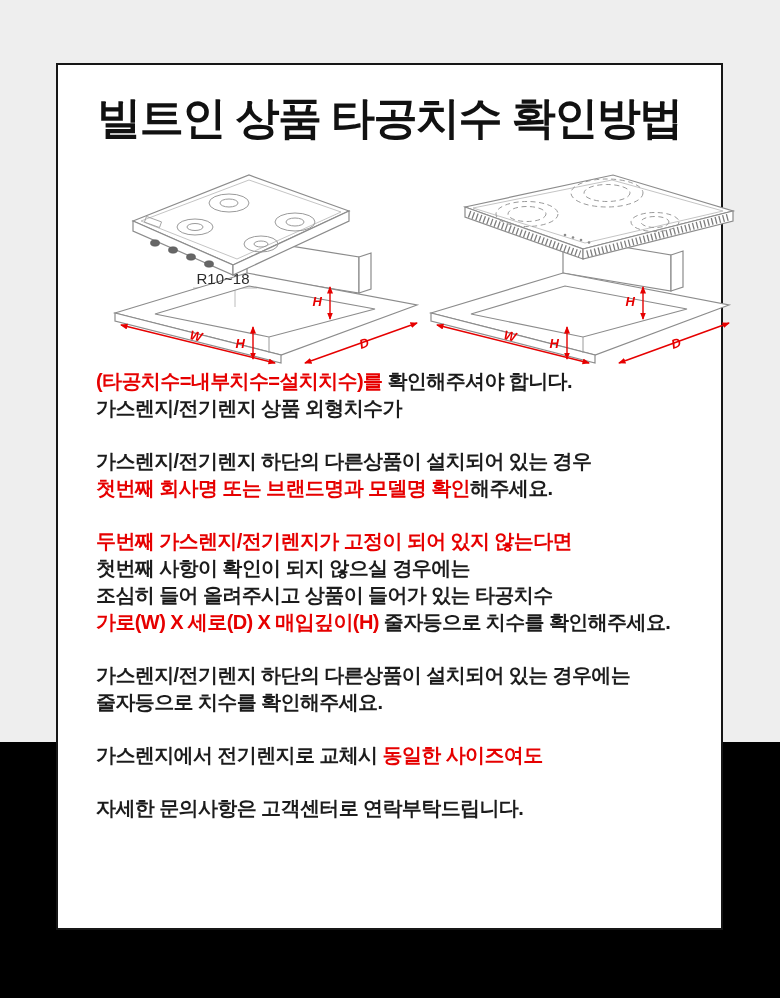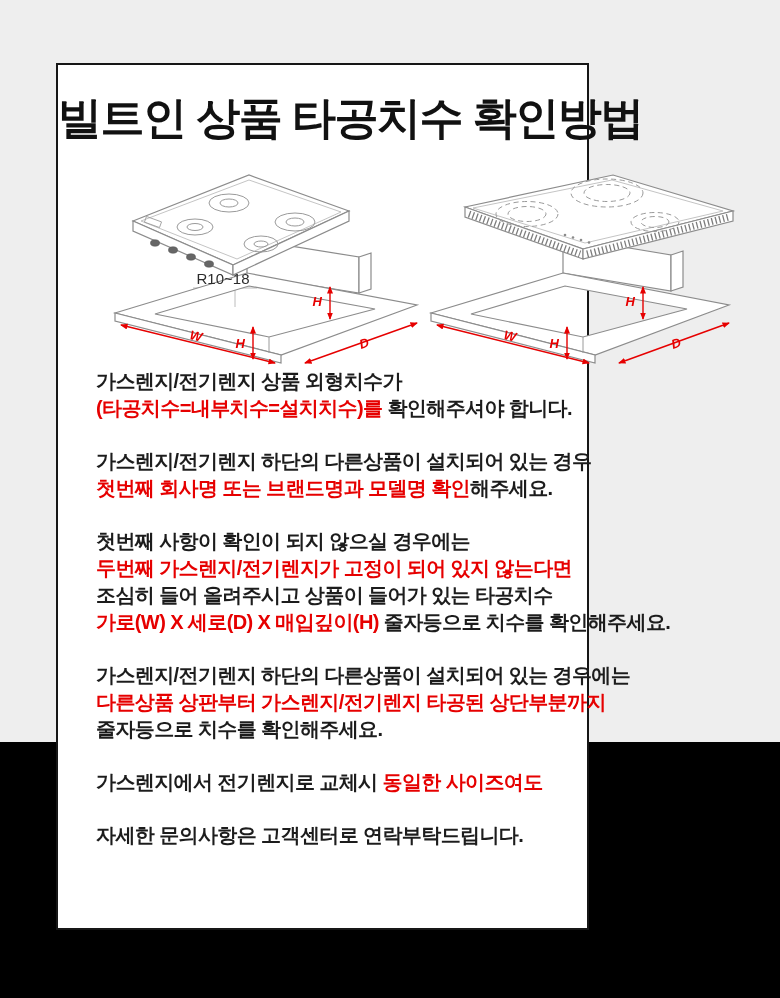--- a/index.html
+++ b/index.html
@@ -3,21 +3,21 @@
 <meta charset="utf-8">
 <style>
   html,body{margin:0;padding:0}
   body{
     width:780px;height:998px;position:relative;overflow:hidden;
     background:#000;
     font-family:"Liberation Sans","DejaVu Sans",sans-serif;
   }
   .bg-top{position:absolute;left:0;top:0;width:780px;height:742px;background:#eeeeee}
   .card{
-    position:absolute;left:56px;top:63px;width:533px;height:867px;
+    position:absolute;left:56px;top:63px;width:667px;height:867px;
     background:#ffffff;border:2px solid #161616;box-sizing:border-box;
   }
   .title{
     position:absolute;left:0;top:24px;width:100%;
     text-align:center;font-size:44px;font-weight:900;letter-spacing:-1.5px;
     color:#111;white-space:nowrap;
   }
   .diagrams{position:absolute;left:15px;top:102px;width:100%;height:205px}
   .diagram-left{position:absolute;left:24px;top:0}
   .diagram-right{position:absolute;left:342px;top:0}
@@ -167,36 +167,35 @@
       </g>
       <text class="dim-label" x="88" y="172" transform="rotate(13 88 172)">W</text>
       <text class="dim-label" x="220" y="139" text-anchor="end">H</text>
       <text class="dim-label" x="258" y="182" transform="rotate(-18 258 182)">D</text>
       <text class="dim-label" x="144" y="181" text-anchor="end">H</text>
     </svg>
   </div>
 
   <div class="text-block" id="text-block">
       <div class="para">
+        <div class="line"><span class="red">(타공치수=내부치수=설치치수)를</span><span> 확인해주셔야 합니다.</span></div>
         <div class="line"><span>가스렌지/전기렌지 상품 외형치수가</span></div>
-        <div class="line"><span class="red">(타공치수=내부치수=설치치수)를</span><span> 확인해주셔야 합니다.</span></div>
       </div>
       <div class="para">
         <div class="line"><span>가스렌지/전기렌지 하단의 다른상품이 설치되어 있는 경우</span></div>
         <div class="line"><span class="red">첫번째 회사명 또는 브랜드명과 모델명 확인</span><span>해주세요.</span></div>
       </div>
       <div class="para">
+        <div class="line"><span class="red">두번째 가스렌지/전기렌지가 고정이 되어 있지 않는다면</span></div>
         <div class="line"><span>첫번째 사항이 확인이 되지 않으실 경우에는</span></div>
-        <div class="line"><span class="red">두번째 가스렌지/전기렌지가 고정이 되어 있지 않는다면</span></div>
         <div class="line"><span>조심히 들어 올려주시고 상품이 들어가 있는 타공치수</span></div>
         <div class="line"><span class="red">가로(W) X 세로(D) X 매입깊이(H)</span><span> 줄자등으로 치수를 확인해주세요.</span></div>
       </div>
       <div class="para">
         <div class="line"><span>가스렌지/전기렌지 하단의 다른상품이 설치되어 있는 경우에는</span></div>
-        <div class="line"><span class="red">다른상품 상판부터 가스렌지/전기렌지 타공된 상단부분까지</span></div>
         <div class="line"><span>줄자등으로 치수를 확인해주세요.</span></div>
       </div>
       <div class="para">
         <div class="line"><span>가스렌지에서 전기렌지로 교체시 </span><span class="red">동일한 사이즈여도</span></div>
       </div>
       <div class="para">
         <div class="line"><span>자세한 문의사항은 고객센터로 연락부탁드립니다.</span></div>
       </div>
     </div>
 

